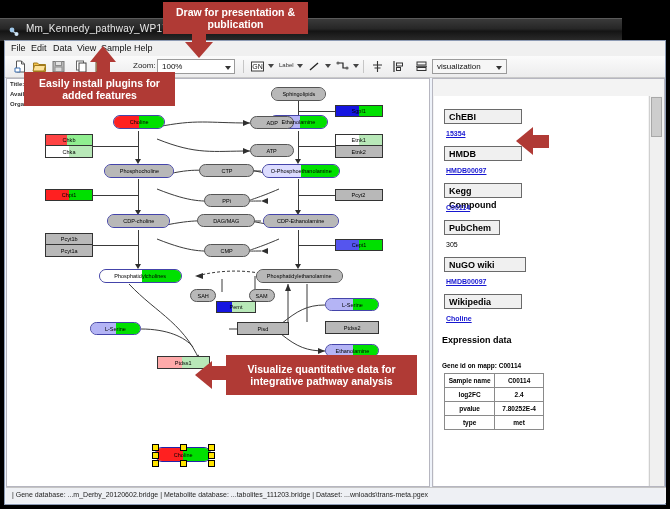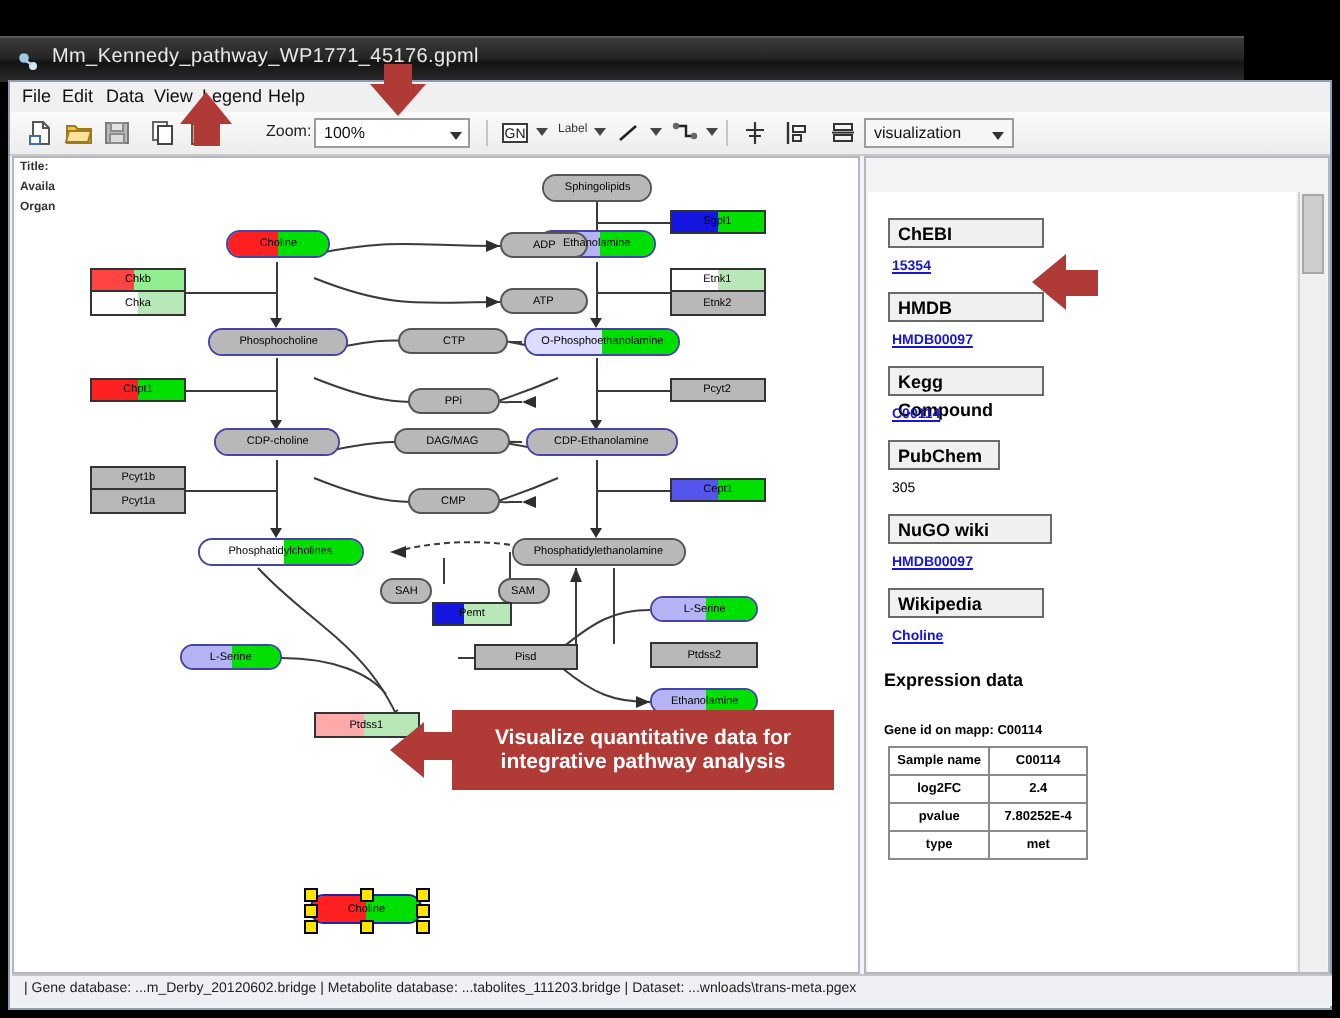--- a/index.html
+++ b/index.html
@@ -131,21 +131,21 @@
     <span class="tb-text">Mm_Kennedy_pathway_WP1771_45176.gpml</span>
   </div>
 
   <div class="appwin">
 
     <div class="menubar">
       <span style="left:6px">File</span>
       <span style="left:26px">Edit</span>
       <span style="left:48px">Data</span>
       <span style="left:72px">View</span>
-      <span style="left:96px">Legend</span>
+      <span style="left:96px">Sample</span>
       <span style="left:129px">Help</span>
     </div>
 
     <div class="toolbar">
       <span class="tbtn" style="left:8px">
         <svg width="15" height="15" viewBox="0 0 15 15">
             <path d="M3.5 2h5l3 3v8h-8z" fill="#fff" stroke="#555"></path>
             <path d="M8.5 2v3h3" fill="none" stroke="#555"></path>
             <path d="M2 9h5v4h-5z" fill="#fff" stroke="#3a6fb0"></path>
           </svg>
@@ -619,23 +619,25 @@
       <div class="vscroll">
         <span class="thumb"></span>
       </div>
     </div>
 
     <div class="statusbar">
       <span class="st">| Gene database: ...m_Derby_20120602.bridge | Metabolite database: ...tabolites_111203.bridge | Dataset: ...wnloads\trans-meta.pgex</span>
     </div>
   </div>
 
+  <div class="callout" style="left:163px;top:2px;width:137px;height:32px;font-size:10.5px;padding:0 4px;">Draw for presentation &amp; publication</div>
   <div class="stem-down" style="left:192px;top:32px;width:14px;height:12px"></div>
   <div class="tri-down" style="left:185px;top:42px"></div>
 
+  <div class="callout" style="left:24px;top:72px;width:143px;height:34px;font-size:10.5px;padding:0 4px;">Easily install plugins for added features</div>
   <div class="stem-down" style="left:97px;top:58px;width:13px;height:15px"></div>
   <div class="tri-up" style="left:90px;top:46px"></div>
 
   <div class="stem-down" style="left:533px;top:135px;width:16px;height:13px"></div>
   <div class="tri-left" style="left:516px;top:127px"></div>
 
   <div class="callout" style="left:226px;top:355px;width:183px;height:40px;font-size:10.5px;padding:0 4px;">Visualize quantitative data  for integrative pathway analysis</div>
   <div class="stem-down" style="left:212px;top:366px;width:16px;height:14px"></div>
   <div class="tri-left" style="left:195px;top:361px"></div>
 

